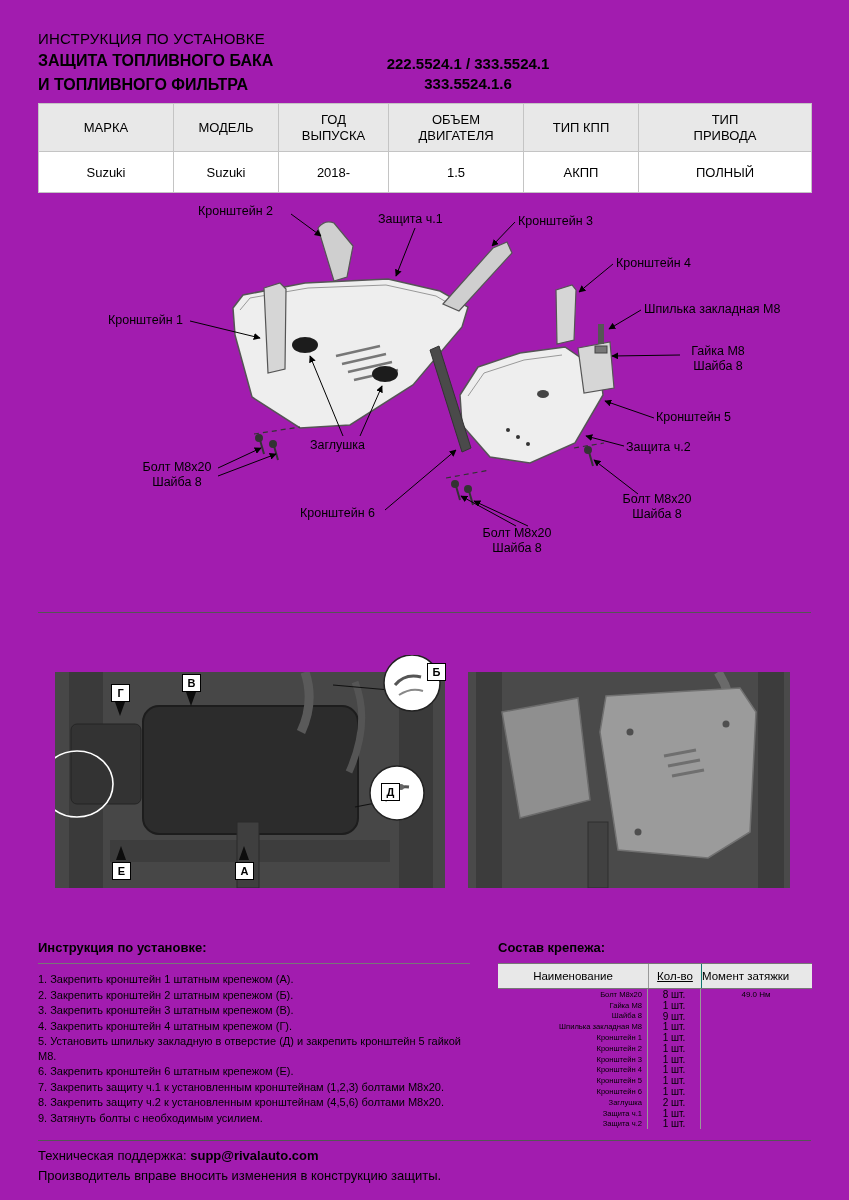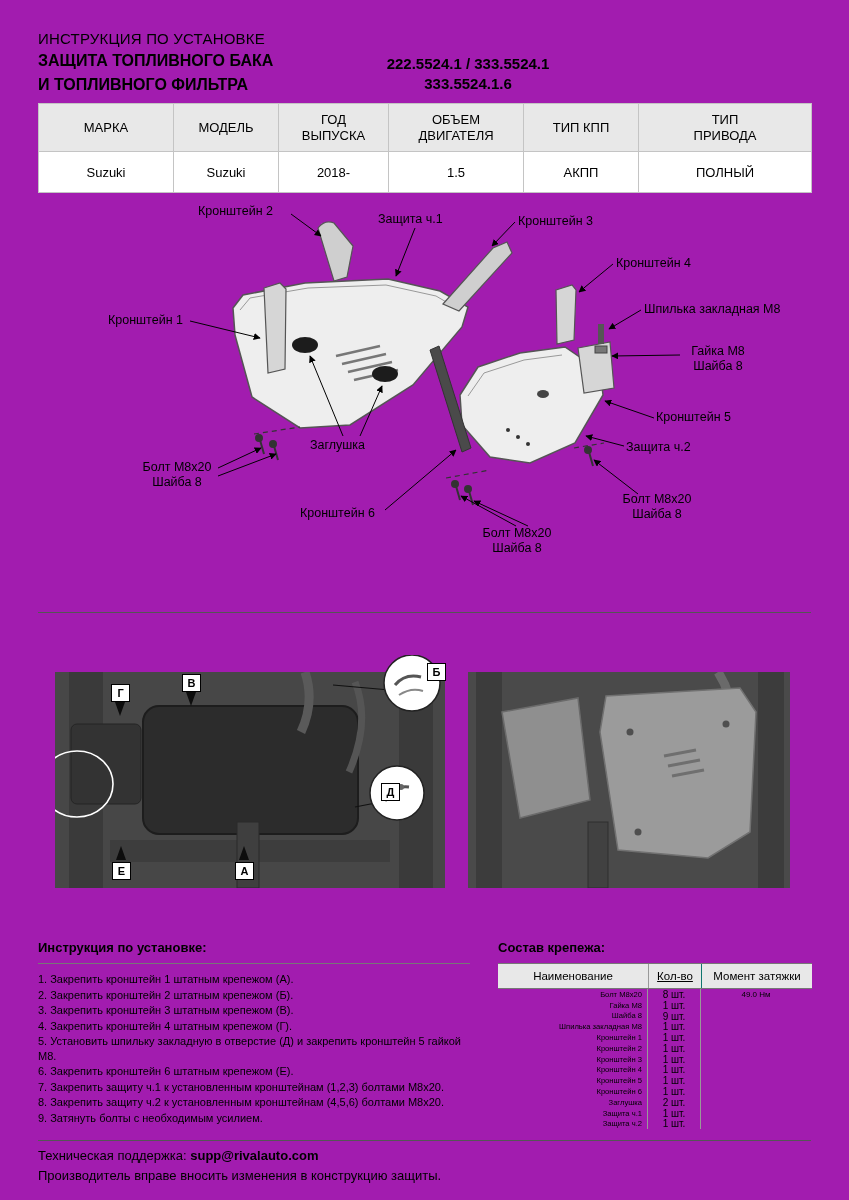--- a/index.html
+++ b/index.html
@@ -31,21 +31,21 @@
   .co{position:absolute;width:17px;height:16px;background:#fff;border:1px solid #000;
       font-size:11px;font-weight:bold;display:flex;align-items:center;justify-content:center;z-index:5;}
   
   .instr{position:absolute;left:38px;top:940px;width:432px;}
   .sec-title{font-size:13px;font-weight:bold;padding-bottom:8px;}
   .instr .rule{border-top:1px solid #777;margin-bottom:8px;}
   .step{font-size:11px;line-height:14.5px;margin-bottom:1px;}
   .hw{position:absolute;left:498px;top:940px;width:314px;}
   .hw-table{border-top:1px solid #777;}
   .hw-head{display:flex;background:#e8e8e8;border-bottom:1px solid #777;height:24px;align-items:center;}
-  .hw-head>div{font-size:11.5px;text-align:center;}
+  .hw-head>div{font-size:11.5px;}
   .hw-h-name{width:150px;border-right:1px solid #999;height:100%;display:flex;align-items:center;justify-content:center;}
   .hw-h-qty{width:52px;border-right:1px solid #0f766e;height:100%;display:flex;align-items:center;justify-content:center;text-decoration:underline;}
   .hw-h-torque{width:110px;}
   .hw-row{display:flex;height:10.8px;align-items:center;}
   .hw-name{width:150px;font-size:7.6px;text-align:right;padding-right:5px;box-sizing:border-box;
            border-right:1px solid #999;height:100%;display:flex;align-items:center;justify-content:flex-end;}
   .hw-qty{width:52px;font-size:10px;text-align:center;border-right:1px solid #999;height:100%;
           display:flex;align-items:center;justify-content:center;}
   .hw-torque{width:110px;font-size:8px;text-align:center;}
   

